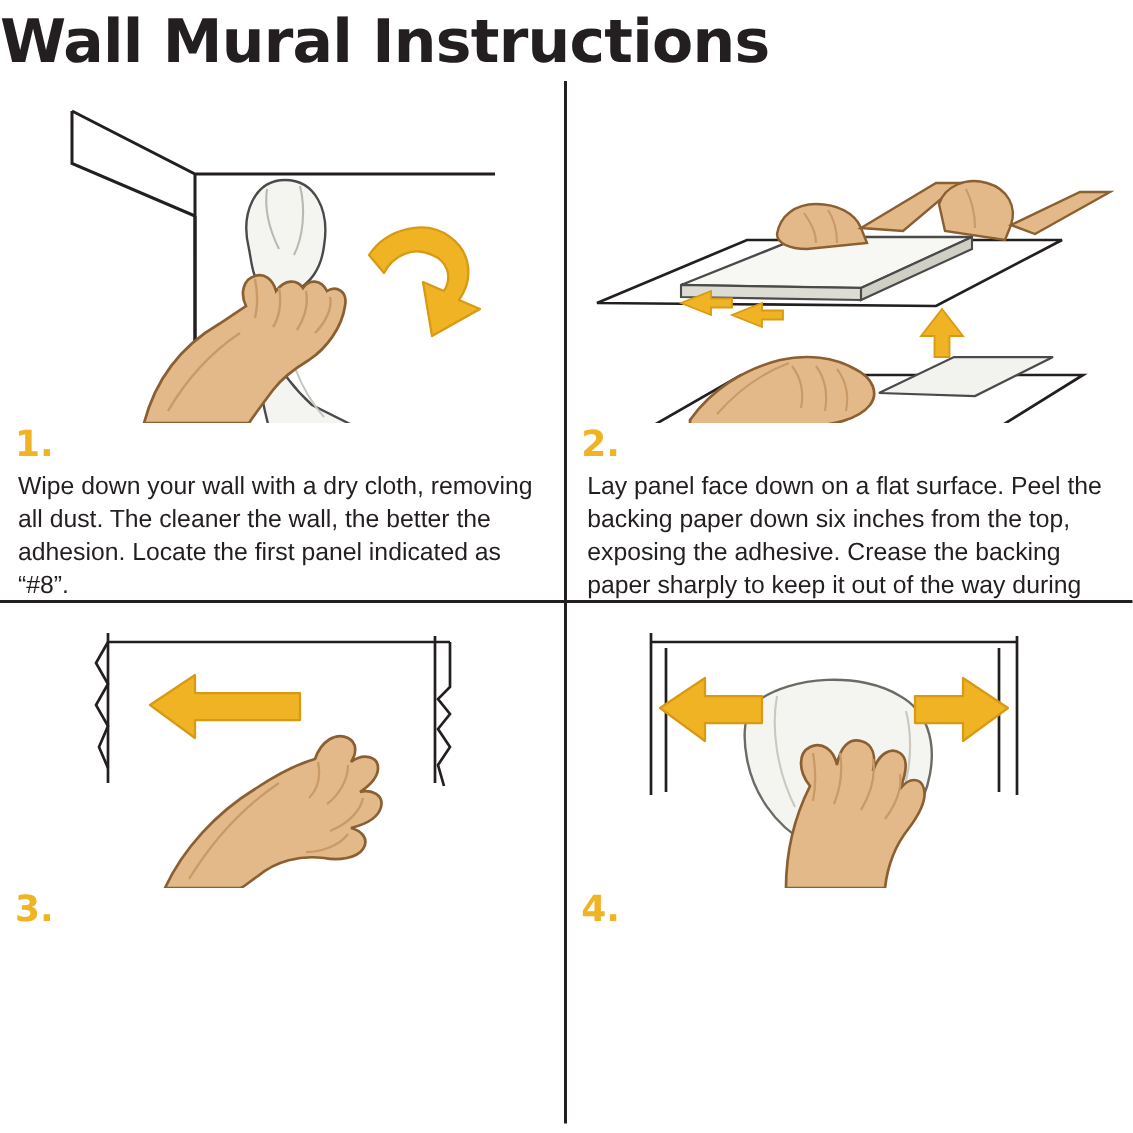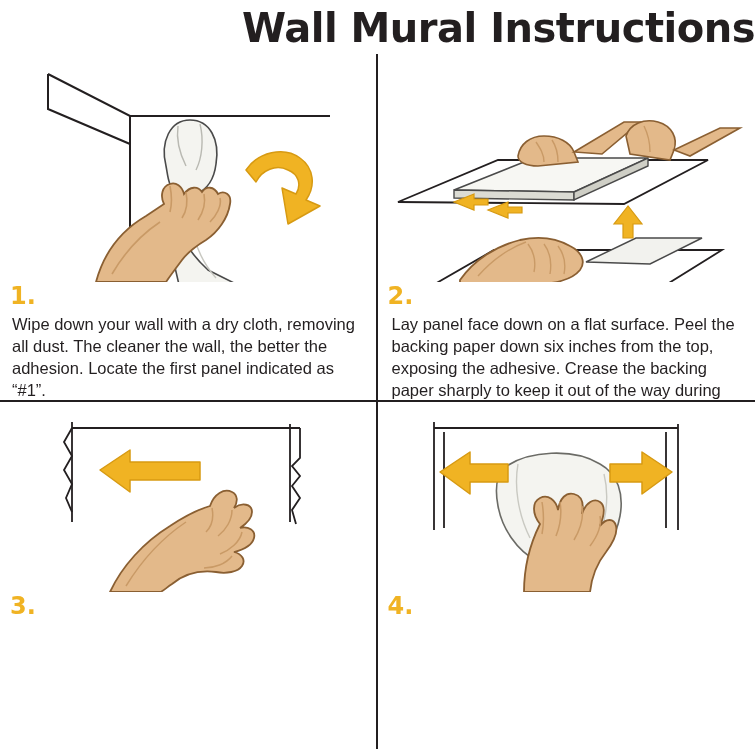--- a/index.html
+++ b/index.html
@@ -14,21 +14,21 @@
     color: #231f20;
     overflow: hidden;
   }
   .sheet {
     position: relative;
     width: 755px;
     height: 755px;
     box-sizing: border-box;
   }
   .title {
-    text-align: right;
+    text-align: left;
     font-family: "DejaVu Sans", sans-serif;
     font-weight: bold;
     font-size: 40px;
     letter-spacing: -0.5px;
     line-height: 1;
     padding-top: 8px;
     padding-bottom: 6px;
     color: #231f20;
   }
   .grid {
@@ -113,21 +113,21 @@
             <path d="M220 144 C222 152, 216 162, 210 168" fill="none" stroke="#c99a66" stroke-width="1.6"></path>
             <path d="M112 220 C126 196, 142 180, 160 168" fill="none" stroke="#c99a66" stroke-width="1.6"></path>
           </g>
 
           <g>
             <path d="M246 116 C258 98, 284 92, 300 104 C314 114, 316 132, 306 146 L320 152 L288 170 L282 134 L296 140 C302 130, 298 120, 288 116 C276 110, 262 116, 256 128 Z" fill="#f0b323" stroke="#d79a12" stroke-width="1.5" stroke-linejoin="round"></path>
           </g>
         </svg>
       </div>
       <div class="stepnum">1.</div>
-      <div class="caption">Wipe down your wall with a dry cloth, removing all dust. The cleaner the wall, the better the adhesion. Locate the first panel indicated as “#1”.</div>
+      <div class="caption">Wipe down your wall with a dry cloth, removing all dust. The cleaner the wall, the better the adhesion. Locate the first panel indicated as “#8”.</div>
     </div>
 
     <div class="cell tr">
       <div class="art">
         <svg width="376" height="228" viewBox="0 0 376 228">
 
           <g fill="none" stroke="#231f20" stroke-width="1.8">
             <path d="M20 148 L120 106 L330 106 L246 150 Z"></path>
           </g>
 

